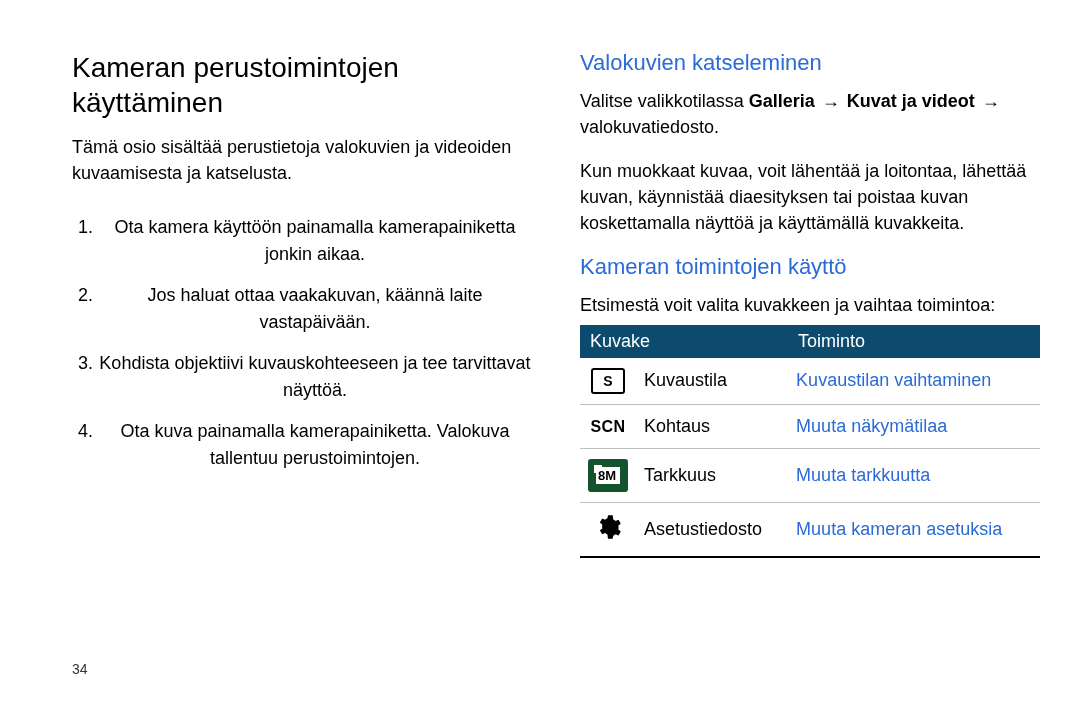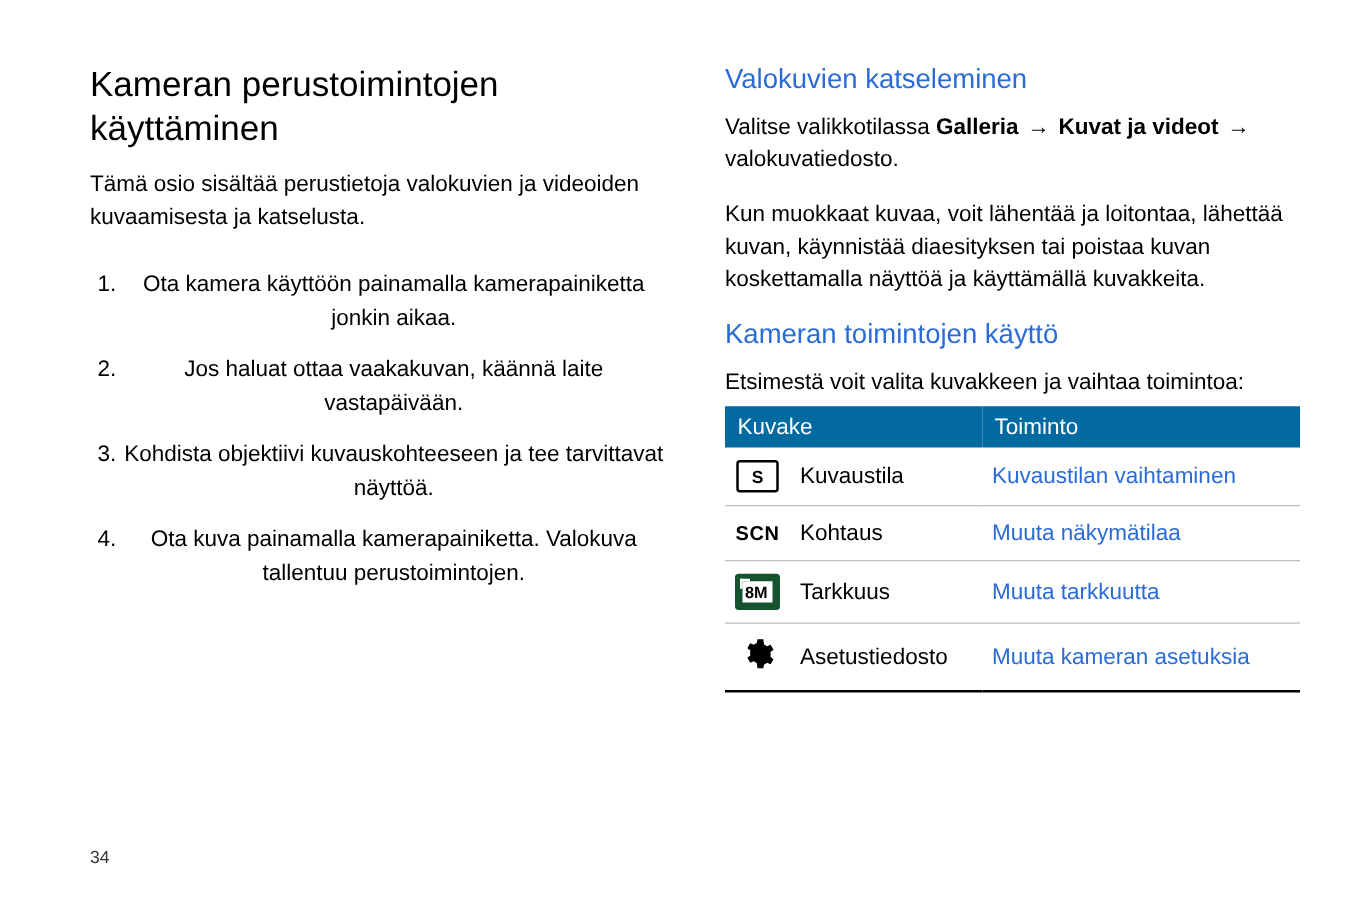--- a/index.html
+++ b/index.html
@@ -51,21 +51,21 @@
     margin: 0 0 18px 0;
   }
   .bold { font-weight: 700; }
   .arrow { display: inline-block; padding: 0 2px; }
   table.func {
     width: 100%;
     border-collapse: collapse;
     font-size: 18px;
   }
   table.func th {
-    background: #0369a1;
+    background: #0c4a6e;
     color: #fff;
     font-weight: 400;
     text-align: left;
     padding: 6px 10px;
   }
   table.func td {
     border-bottom: 1px solid #bfbfbf;
     padding: 10px 8px;
     vertical-align: middle;
   }
@@ -85,41 +85,41 @@
     background:#fff;
   }
   .icon-scn {
     font-weight: 700;
     font-size: 16px;
     letter-spacing: 0.5px;
   }
   .icon-8m {
     display: inline-flex;
     align-items: center;
-    border: 6px solid #14532d;
+    border: 8px solid #14532d;
     border-radius: 3px;
     padding: 1px 4px 1px 2px;
     font-size: 13px;
     font-weight:700;
     position:relative;
     background:#fff;
   }
   .icon-8m::before {
     content:"";
     position:absolute;
     left:-2px; top:-2px;
     width:6px; height:6px;
     border-top:2px solid #fff;
     border-left:2px solid #fff;
   }
   .icon-gear { width: 28px; height: 28px; display:inline-block; }
   .page-num {
     position: absolute;
     left: 72px;
-    bottom: 28px;
+    bottom: 44px;
     font-size: 14px;
     color: #333;
   }
 </style>
 </head>
 <body>
 
 <div class="page">
   <div class="col">
     <h1>Kameran perustoimintojen käyttäminen</h1>

